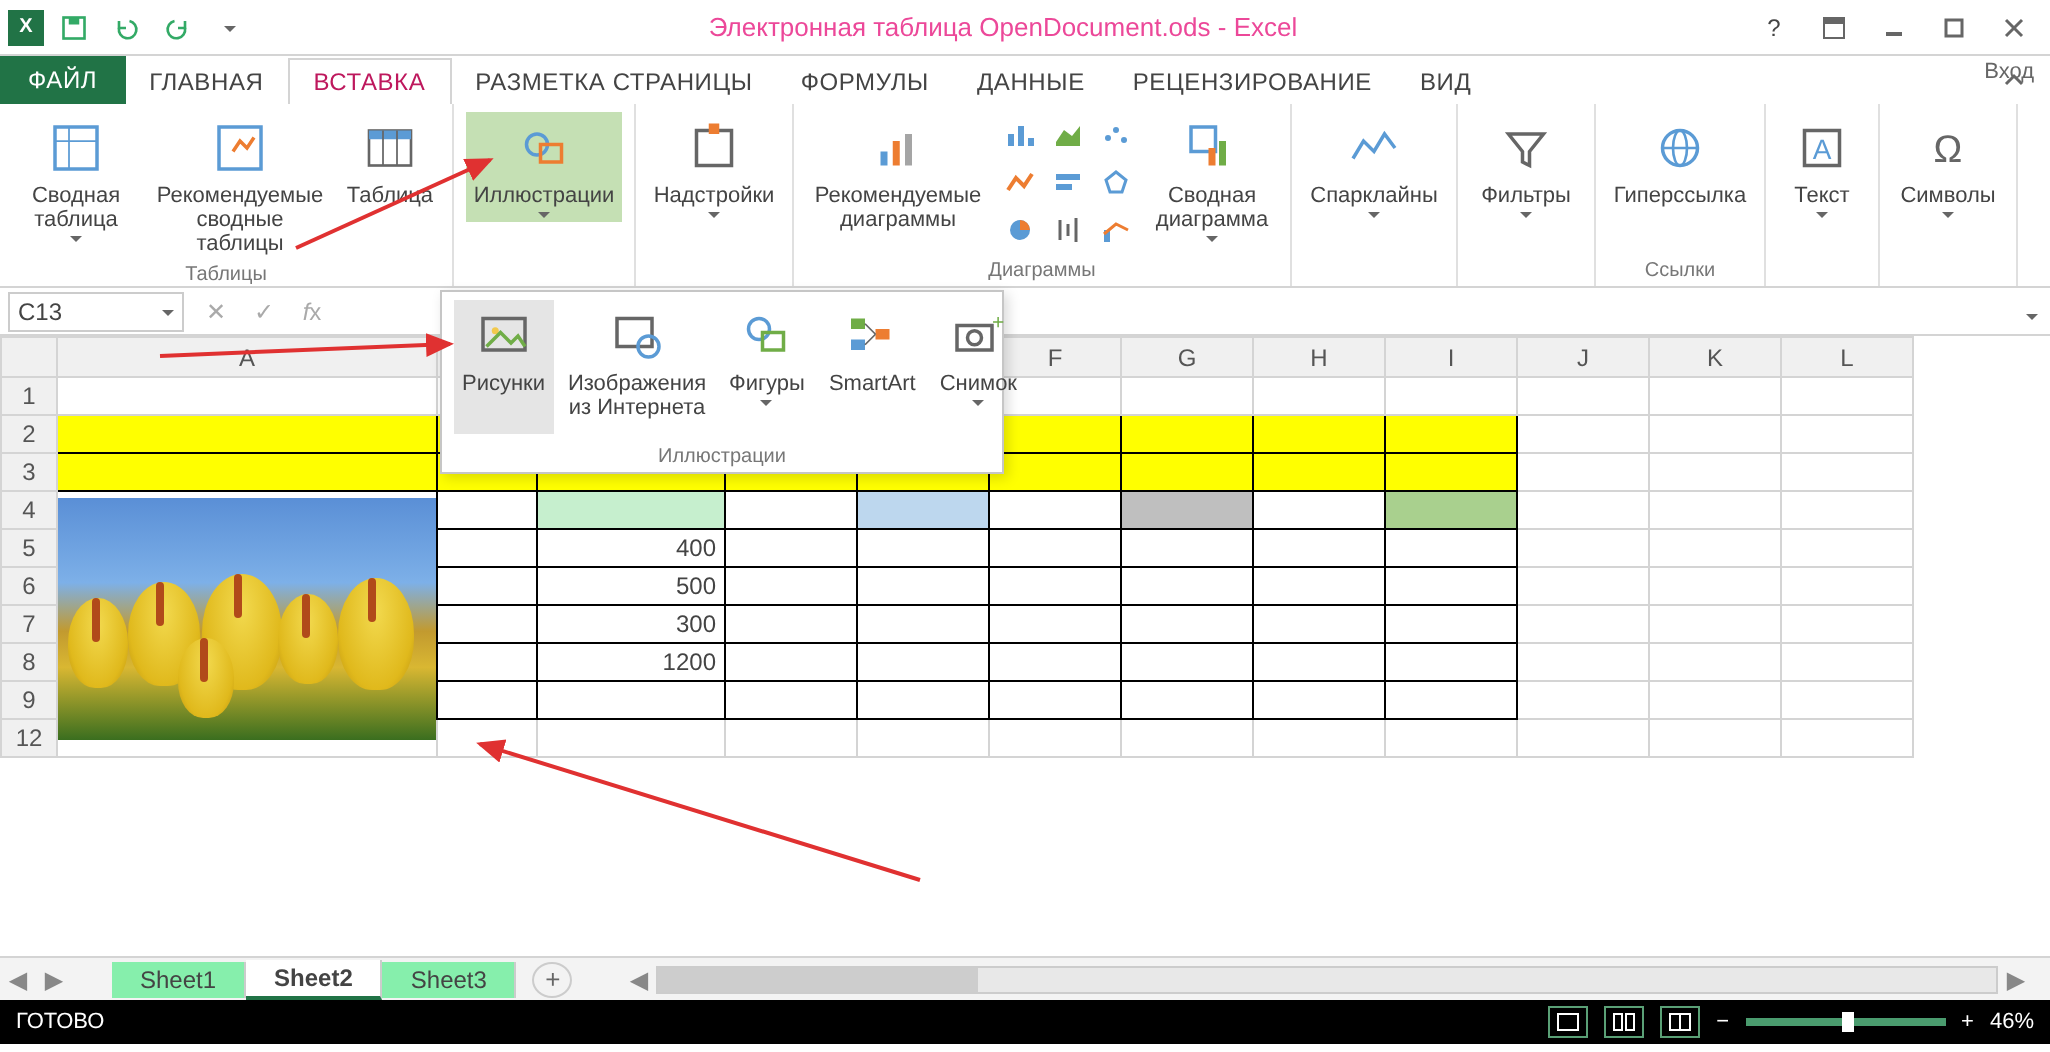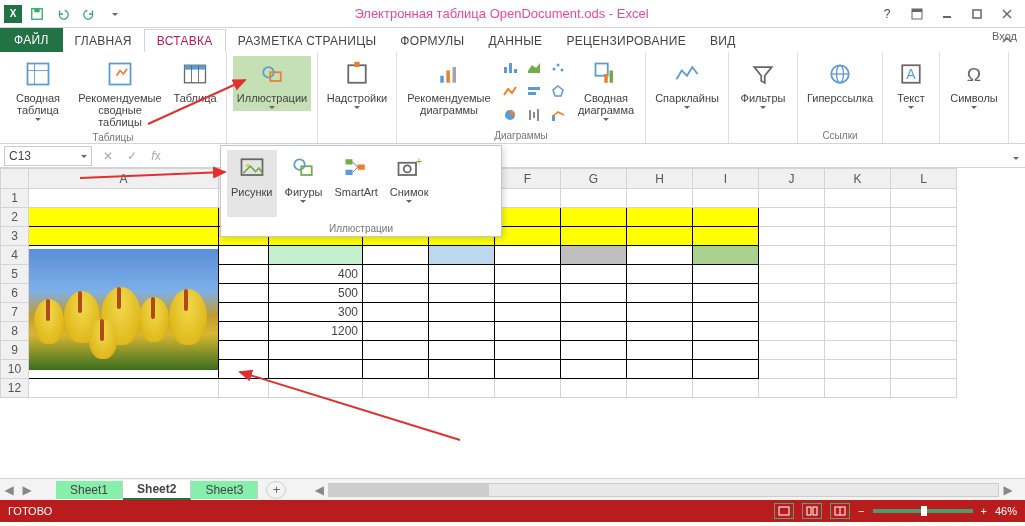--- a/index.html
+++ b/index.html
@@ -77,21 +77,21 @@
     .sheet-row { height: 22px; border-top: 1px solid #d4d4d4; display: flex; align-items: center; background: #f3f3f3; }
     .sheet-nav-btn { width: 18px; height: 18px; display: flex; align-items: center; justify-content: center; color: #888; }
     .sheet-tab { padding: 2px 14px; font-size: 12px; border-right: 1px solid #ccc; background: #86efac; cursor: pointer; }
     .sheet-tab.active { background: #fff; border-bottom: 2px solid #217346; font-weight: bold; }
     .new-sheet { width: 20px; height: 18px; display: flex; align-items: center; justify-content: center; border: 1px solid #ccc; border-radius: 50%; margin-left: 8px; font-size: 13px; color: #666; }
     .hscroll { flex: 1; margin: 0 8px 0 24px; height: 14px; display: flex; align-items: center; }
     .hscroll-track { flex:1; height:14px; background:#e8e8e8; border:1px solid #ccc; position:relative; }
     .hscroll-thumb { position:absolute; left:0; top:0; height:12px; width:160px; background:#cdcdcd; }
 
     
-    .status-bar { height: 22px; background: #b91c1c; color: #fff; display: flex; align-items: center; font-size: 11px; padding: 0 8px; }
+    .status-bar { height: 22px; background: #000000; color: #fff; display: flex; align-items: center; font-size: 11px; padding: 0 8px; }
     .status-right { margin-left: auto; display: flex; align-items: center; gap: 8px; }
     .zoom-slider { width: 100px; height: 4px; background: #4a9b6e; position: relative; }
     .zoom-slider::after { content:""; position:absolute; left:48px; top:-3px; width:6px; height:10px; background:#fff; }
     .view-btn { width: 20px; height: 16px; border: 1px solid #5aa076; display:flex; align-items:center; justify-content:center; }
 
     svg { display: block; }
     .generic-icon { width: 28px; height: 28px; }
   </style>
 </head>
 <body>
@@ -427,20 +427,30 @@
   <div class="dropdown-items">
     <div class="dd-btn hover">
       <div class="icon-box">
           <svg class="generic-icon" viewBox="0 0 32 32">
             <rect x="4" y="6" width="24" height="18" fill="none" stroke="#666" stroke-width="2"></rect>
             <circle cx="11" cy="13" r="2" fill="#f2c94c"></circle>
             <path d="M6 22 L14 14 L20 20 L24 16 L28 22" fill="none" stroke="#70ad47" stroke-width="2"></path>
           </svg>
         </div>
       <div class="lbl">Рисунки</div>
+    </div>
+    <div class="dd-btn" style="width:76px">
+      <div class="icon-box">
+          <svg class="generic-icon" viewBox="0 0 32 32">
+            <rect x="4" y="6" width="20" height="16" fill="none" stroke="#666" stroke-width="2"></rect>
+            <circle cx="22" cy="22" r="6" fill="none" stroke="#5b9bd5" stroke-width="2"></circle>
+          </svg>
+        </div>
+      <div class="lbl" style="white-space:pre-line;">Изображения
+из Интернета</div>
     </div>
     <div class="dd-btn">
       <div class="icon-box">
           <svg class="generic-icon" viewBox="0 0 32 32">
             <circle cx="12" cy="12" r="6" fill="none" stroke="#5b9bd5" stroke-width="2"></circle>
             <rect x="14" y="14" width="12" height="10" fill="none" stroke="#70ad47" stroke-width="2"></rect>
           </svg>
         </div>
       <div class="lbl">Фигуры</div>
         <span class="caret-down"></span>
@@ -636,35 +646,20 @@
           <td class="thick-cell"></td>
           <td class="thick-cell"></td>
           <td class="thick-cell"></td>
           <td class="thick-cell"></td>
           <td class="thick-cell"></td>
           <td></td>
           <td></td>
           <td></td>
         </tr>
       <tr>
-          <th>10</th>
-          <td class="thick-cell"></td>
-          <td class="thick-cell"></td>
-          <td class="thick-cell"></td>
-          <td class="thick-cell"></td>
-          <td class="thick-cell"></td>
-          <td class="thick-cell"></td>
-          <td class="thick-cell"></td>
-          <td class="thick-cell"></td>
-          <td class="thick-cell"></td>
-          <td></td>
-          <td></td>
-          <td></td>
-        </tr>
-      <tr>
           <th>12</th>
           <td></td>
           <td></td>
           <td></td>
           <td></td>
           <td></td>
           <td></td>
           <td></td>
           <td></td>
           <td></td>

